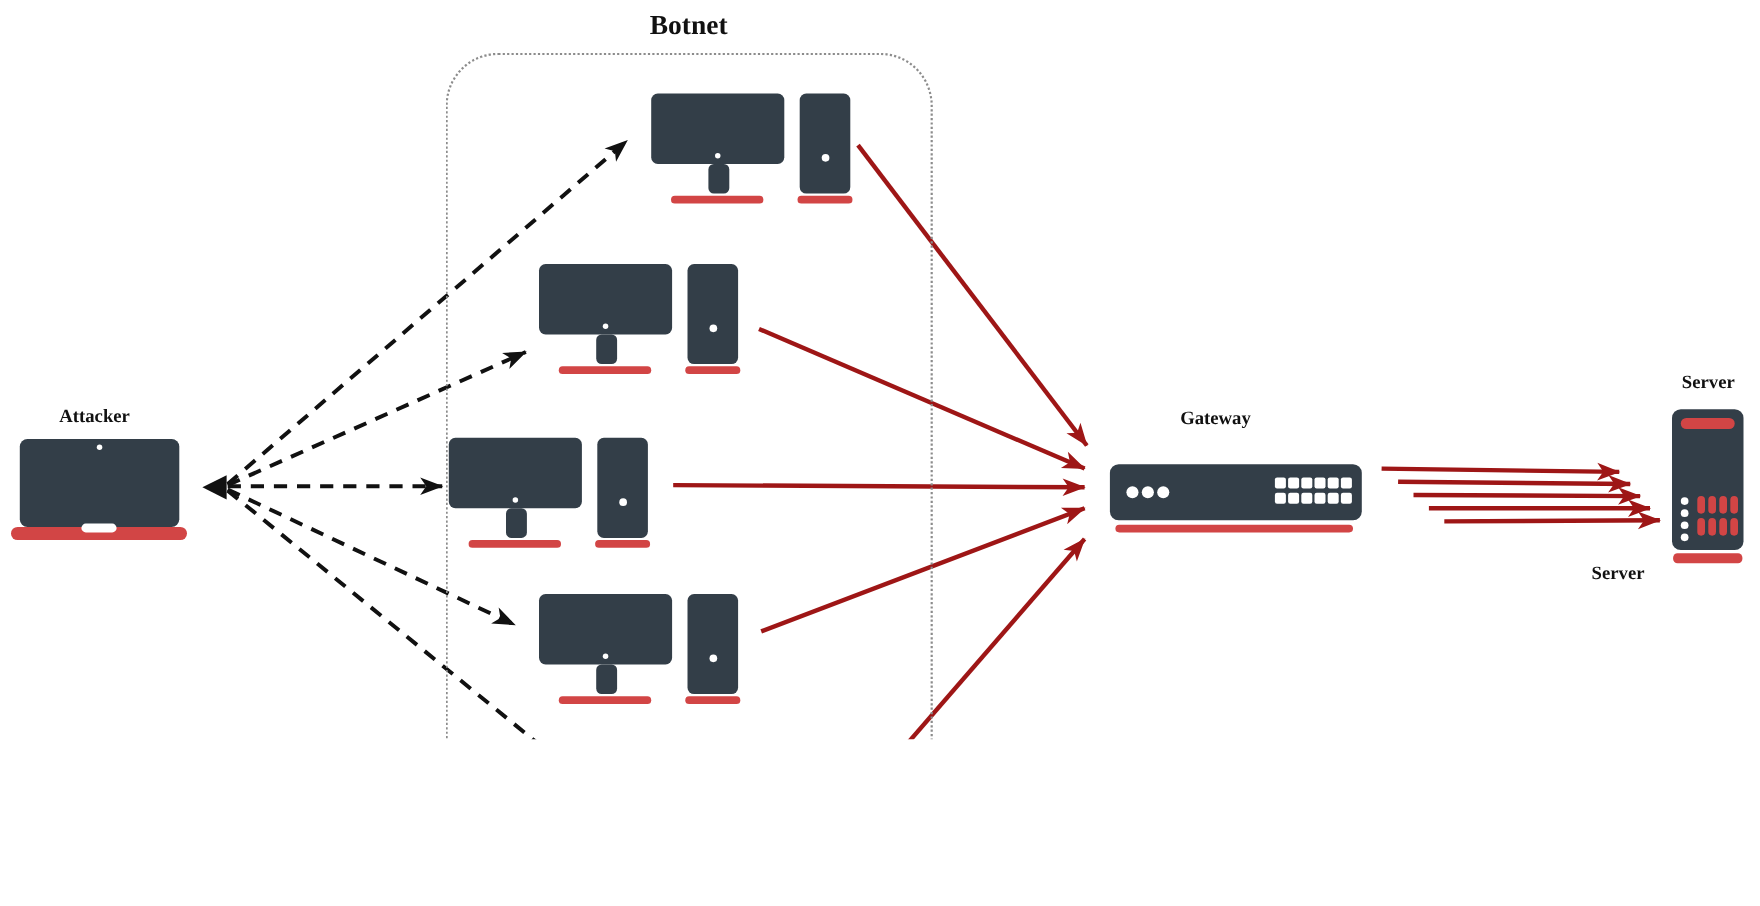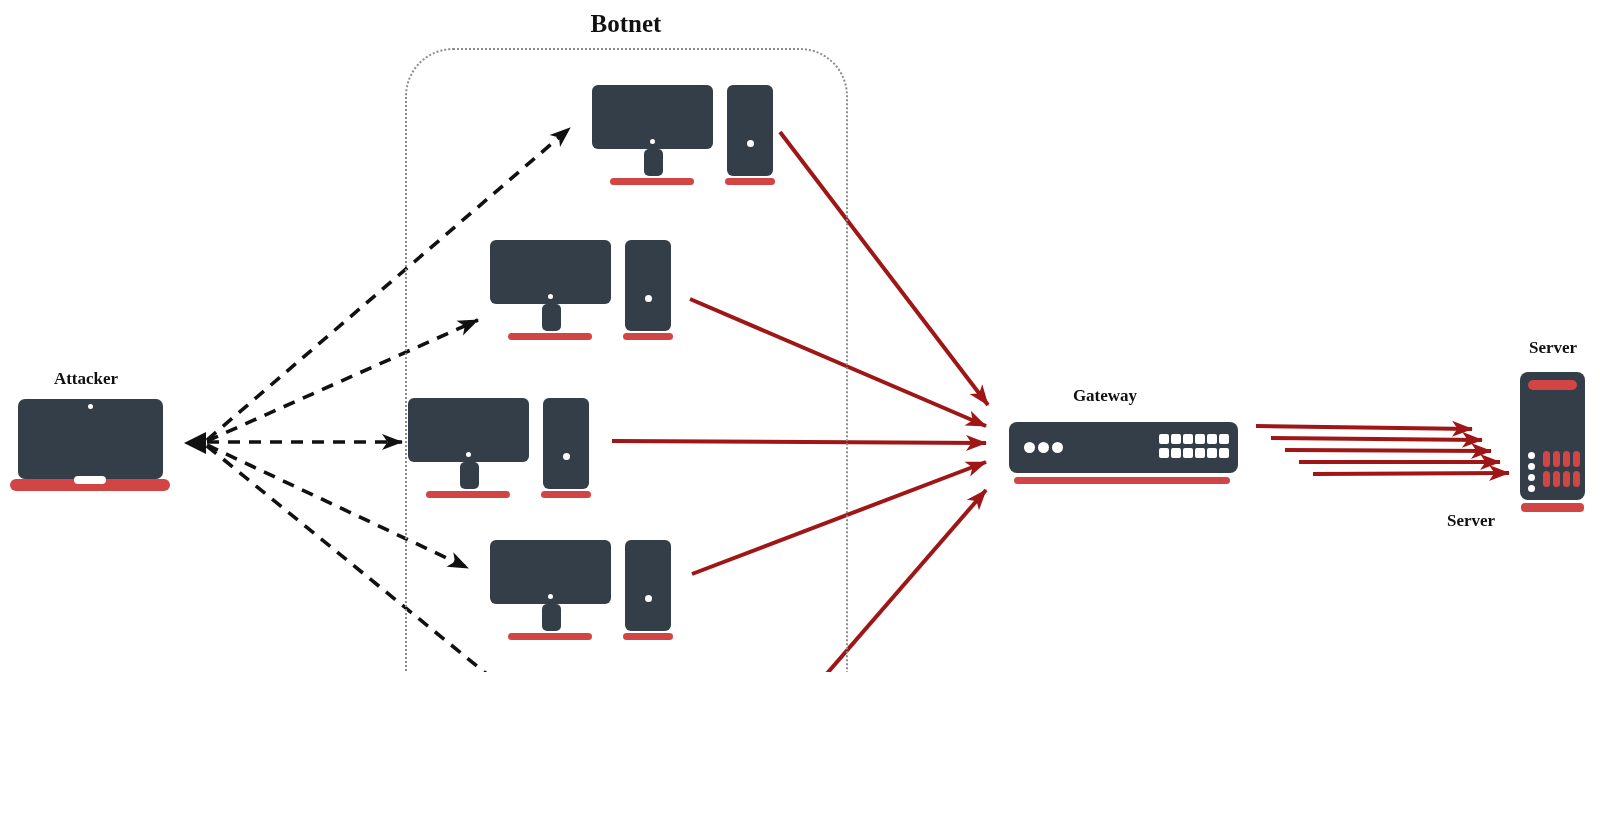--- a/index.html
+++ b/index.html
@@ -173,21 +173,21 @@
         <span class="mdot abs"></span>
       </div>
     <div class="stand"></div>
     <div class="mbar"></div>
     <div class="tower">
         <span class="tdot abs"></span>
       </div>
     <div class="tbar"></div>
   </div>
 
-  <div class="label" style="left:1105px;top:386px">Gateway</div>
+  <div class="label" style="left:1105px;top:370px">Gateway</div>
   <div class="gateway-body">
     <div class="gw-dots">
         <i></i>
         <i></i>
         <i></i>
       </div>
     <div class="gw-grid">
       <i></i>
         <i></i>
         <i></i>

